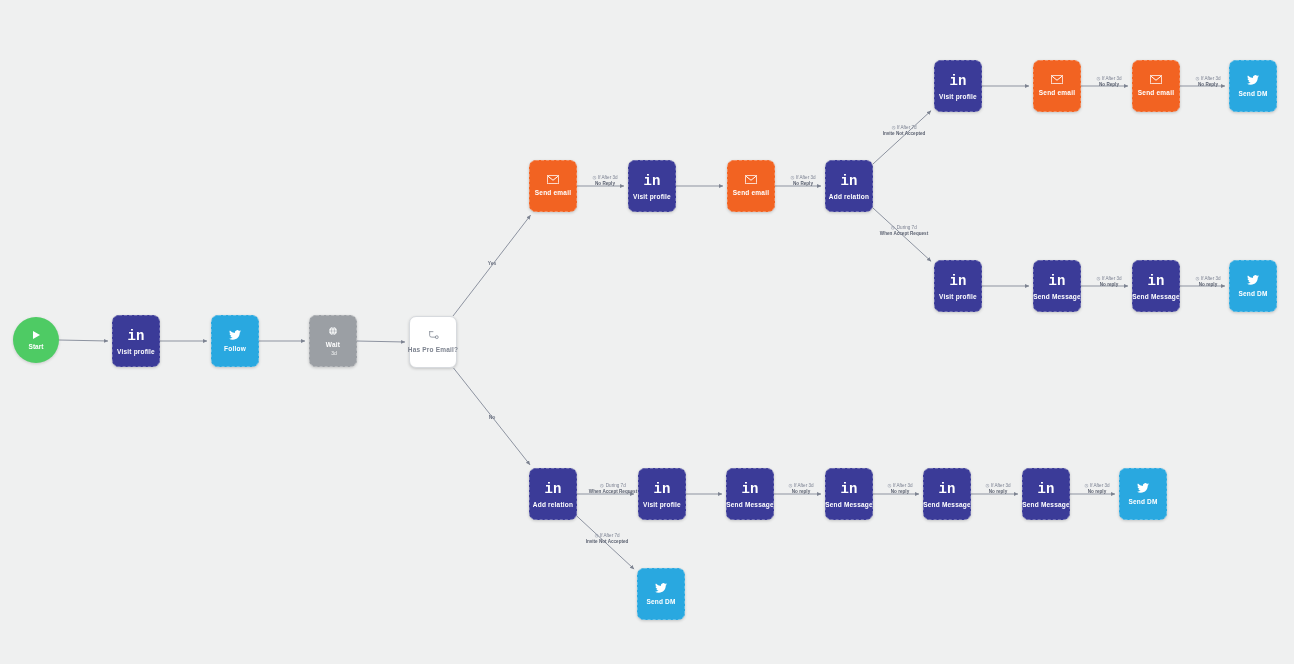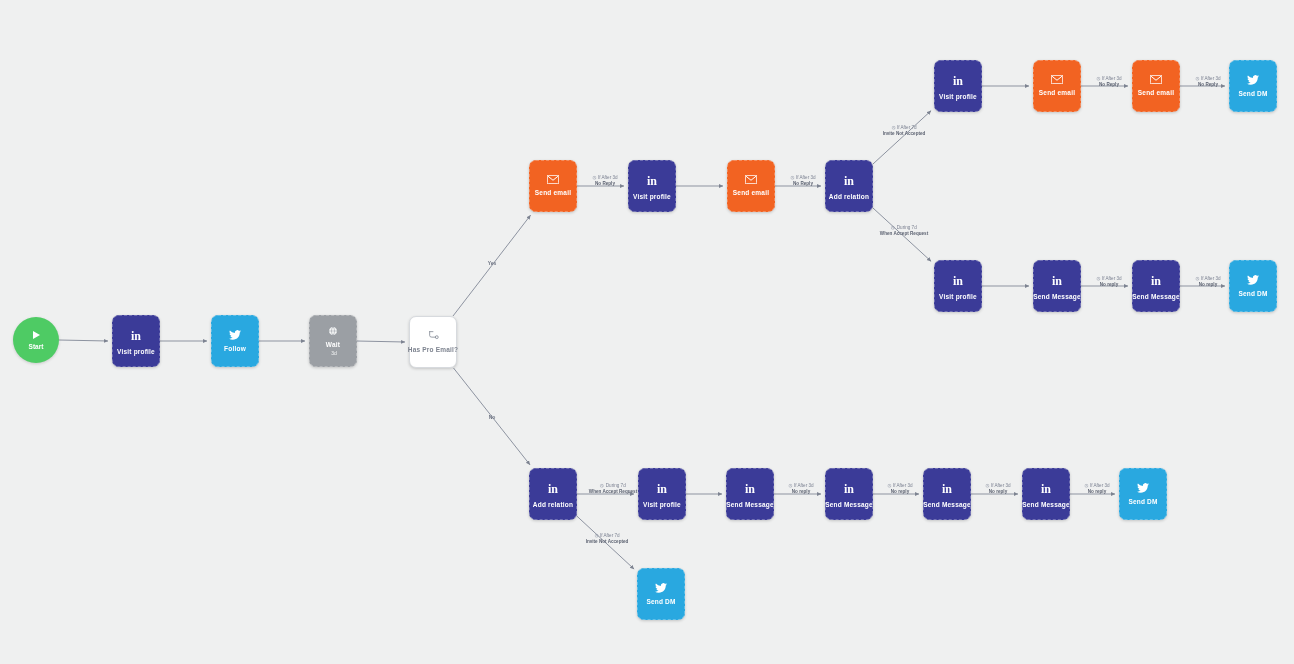--- a/index.html
+++ b/index.html
@@ -47,21 +47,21 @@
     box-shadow:0 1px 3px rgba(0,0,0,.16);
   }
   .start .tri{
     width:0;height:0;border-left:7px solid #fff;
     border-top:4.5px solid transparent;border-bottom:4.5px solid transparent;
     margin-bottom:4px;
   }
   .start .lbl{font-size:6.5px;font-weight:bold;}
 
   .ico svg{display:block;}
-  .li-glyph{font-size:12px;font-weight:bold;font-family:Liberation Serif, serif;line-height:1;}
+  .li-glyph{font-size:14px;font-weight:bold;font-family:Liberation Mono, monospace;line-height:1;}
 
   .elabel{
     position:absolute;
     font-size:4.6px;
     color:#6f7584;
     text-align:center;
     white-space:nowrap;
     line-height:1.35;
     font-family:"Liberation Sans", sans-serif;
     transform:translate(-50%,-50%);

